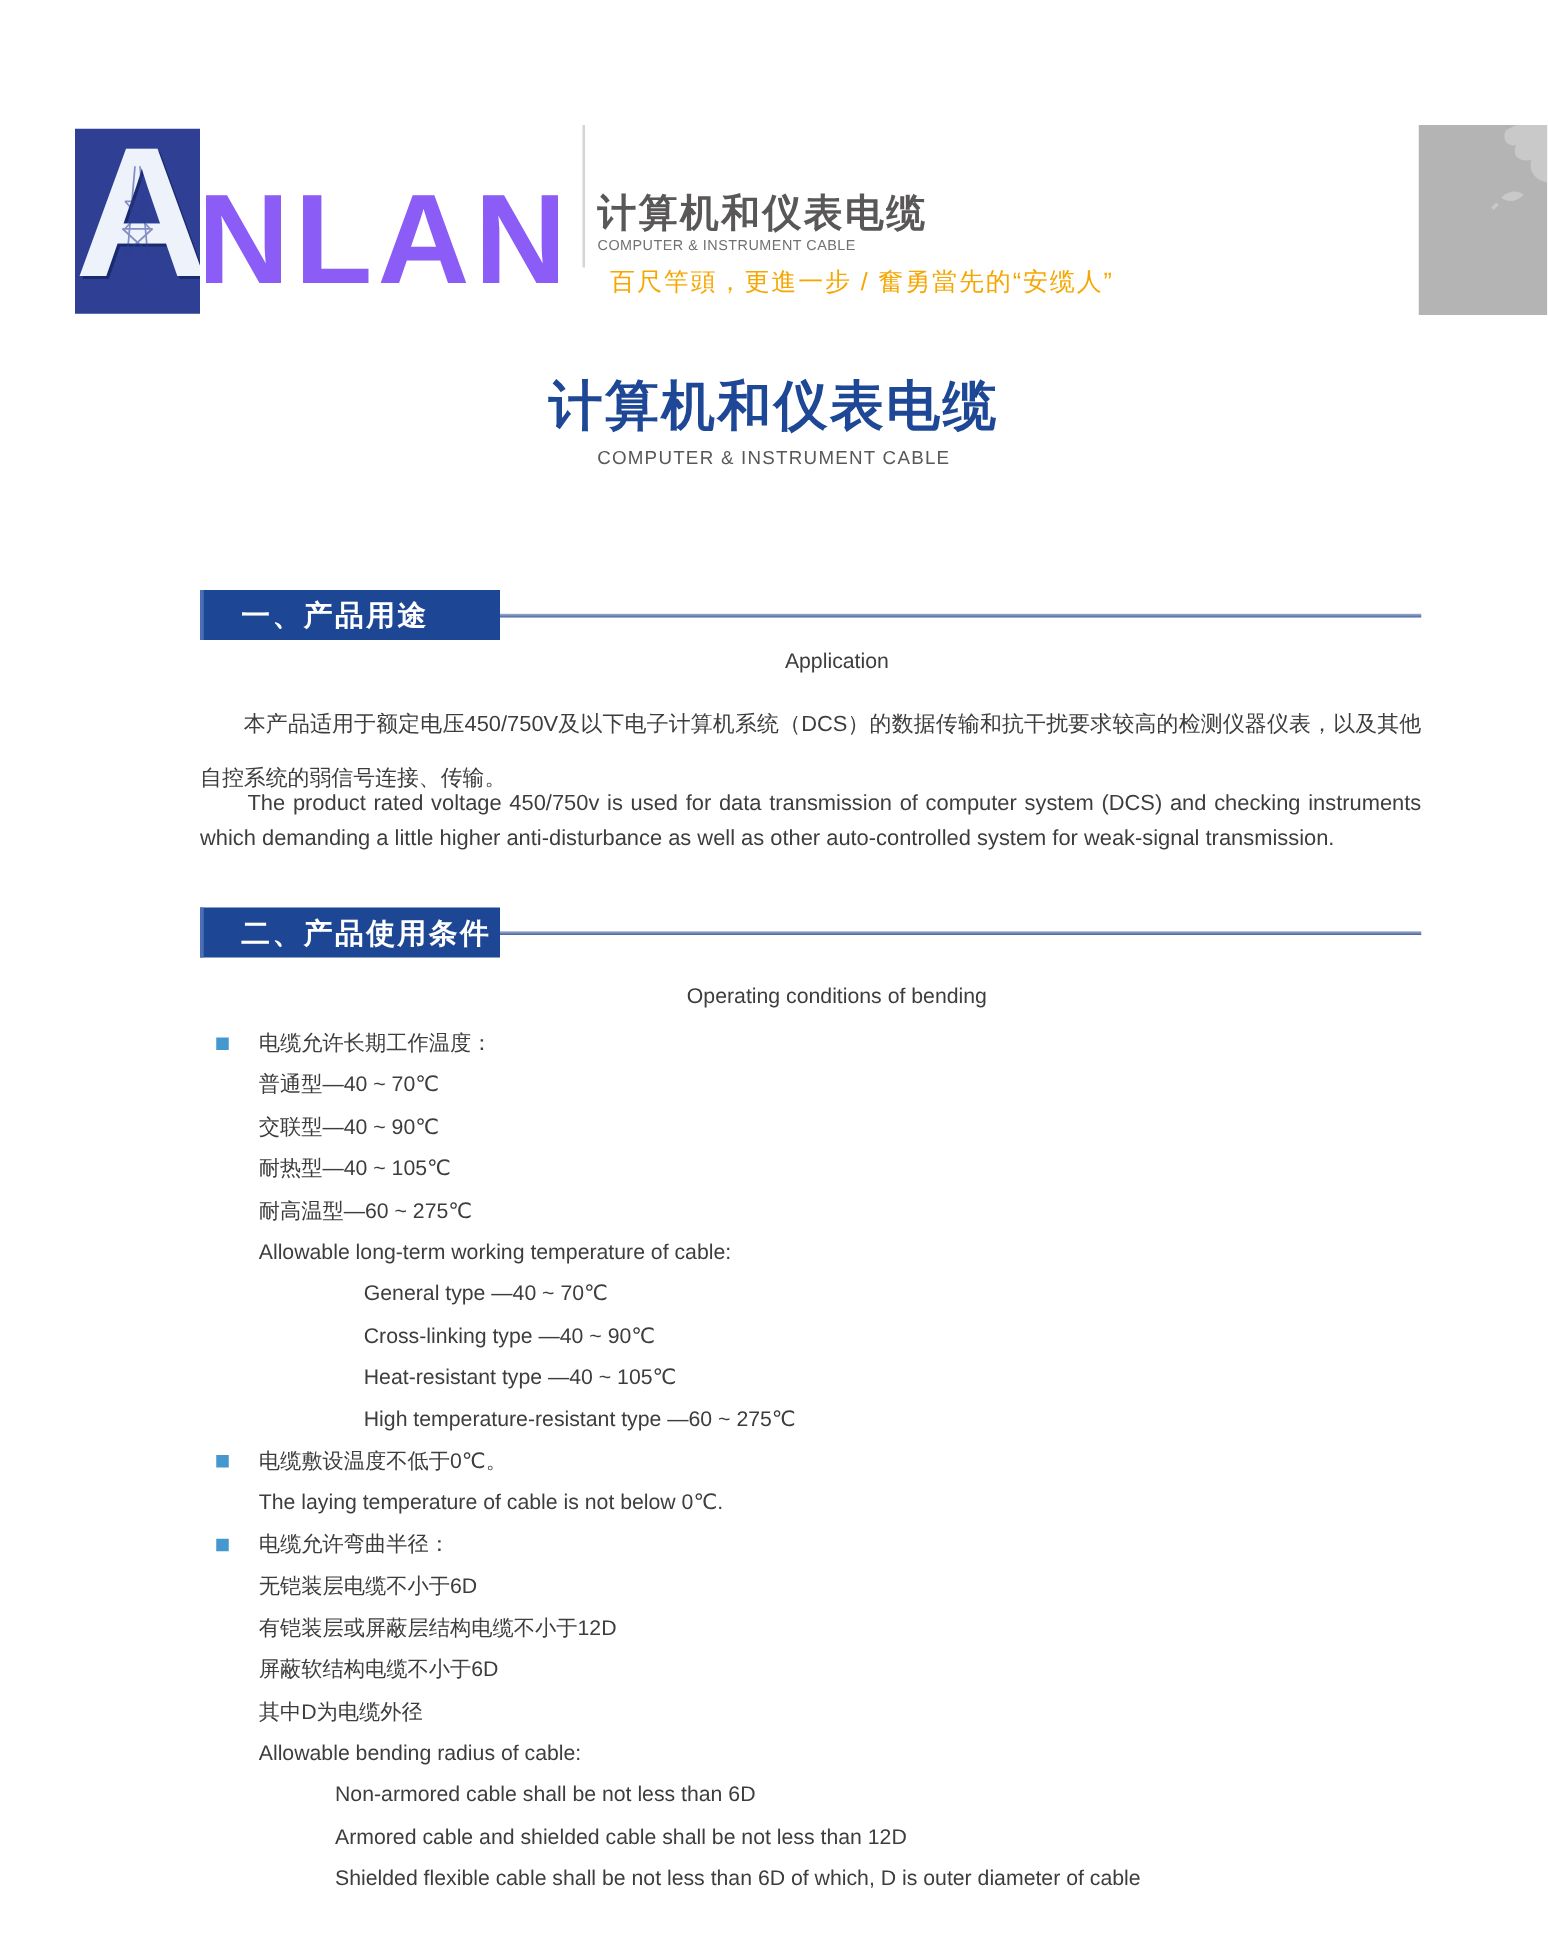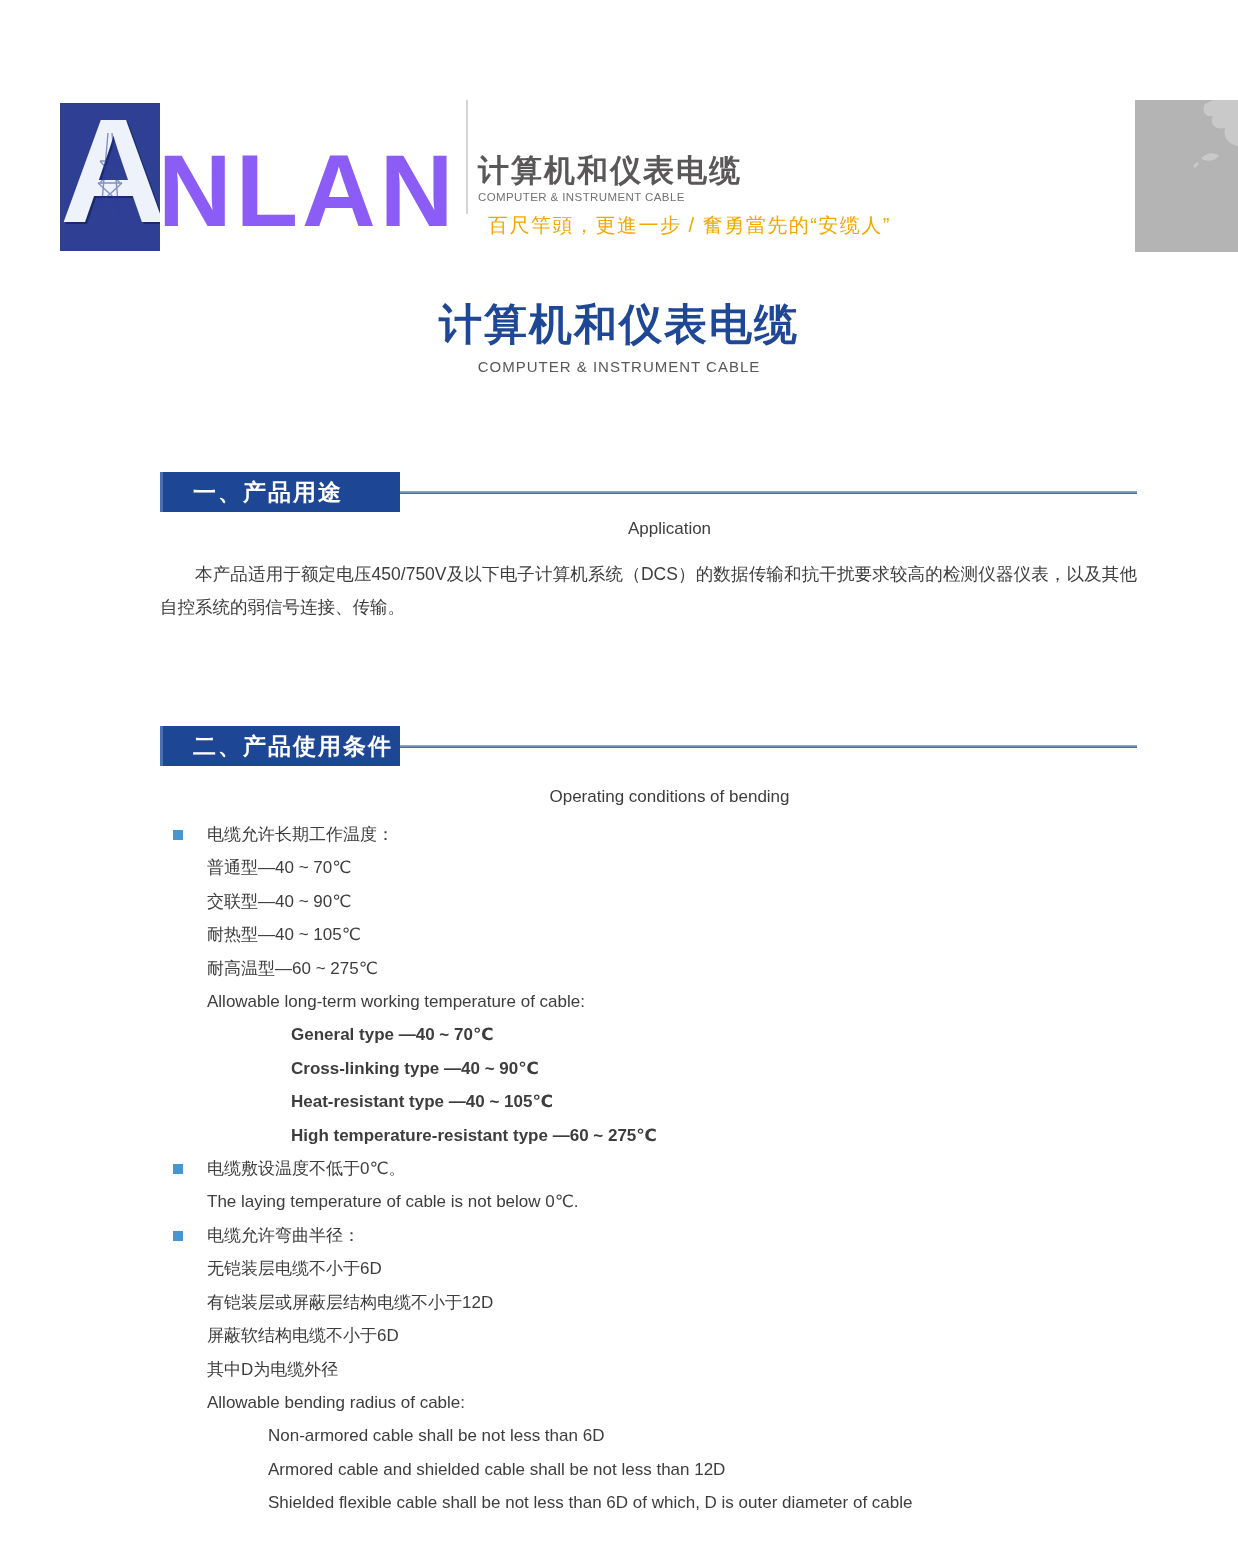--- a/index.html
+++ b/index.html
@@ -72,38 +72,38 @@
     flex:1 1 auto;height:3px;
     background:linear-gradient(#9fb2d4,#46629c);
   }
   .label-en{
     position:absolute;left:160px;width:977px;
     padding-left:42px;box-sizing:border-box;
     font-size:17px;line-height:22px;color:#3d3d3d;text-align:center;
   }
   .para-cn{
     position:absolute;left:160px;width:977px;
-    font-size:17.5px;line-height:33px;color:#3d3d3d;
+    font-size:17.5px;line-height:43px;color:#3d3d3d;
     text-indent:2em;text-align:justify;
   }
   .para-en{
     position:absolute;left:160px;width:977px;
     font-size:17.5px;line-height:27.5px;color:#3d3d3d;
     text-indent:38px;text-align:justify;
   }
   .cond-list{
     position:absolute;left:160px;top:818px;width:977px;
     font-size:17px;line-height:33.4px;color:#3d3d3d;
   }
   .line{position:relative;padding-left:47px;}
   .line .bullet{
     position:absolute;left:13px;top:12px;width:10px;height:10px;
     background:#4598cf;
   }
-  .line.indent-type{padding-left:131px;font-weight:bold;}
+  .line.indent-type{padding-left:131px;}
   .line.indent-bend{padding-left:108px;}
 </style>
 </head>
 <body>
 
 <div class="page">
 
   <div class="logo-box">
     <div class="logo-a">A</div>
     <svg class="logo-a-wires" viewBox="0 0 64 96">
@@ -134,20 +134,21 @@
 
   <div class="main-title">计算机和仪表电缆</div>
   <div class="main-subtitle">COMPUTER &amp; INSTRUMENT CABLE</div>
 
   <div class="section-head" style="top:472px;">
     <div class="box">一、产品用途</div>
     <div class="rule"></div>
   </div>
   <div class="label-en" style="top:518px;">Application</div>
   <div class="para-cn" style="top:558px;">本产品适用于额定电压450/750V及以下电子计算机系统（DCS）的数据传输和抗干扰要求较高的检测仪器仪表，以及其他自控系统的弱信号连接、传输。</div>
+  <div class="para-en" style="top:629px;">The product rated voltage 450/750v is used for data transmission of computer system (DCS) and checking instruments which demanding a little higher anti-disturbance as well as other auto-controlled system for weak-signal transmission.</div>
 
   <div class="section-head" style="top:726px;">
     <div class="box">二、产品使用条件</div>
     <div class="rule"></div>
   </div>
   <div class="label-en" style="top:786px;">Operating conditions of bending</div>
 
   <div class="cond-list">
     <div class="line">
       <span class="bullet"></span>

